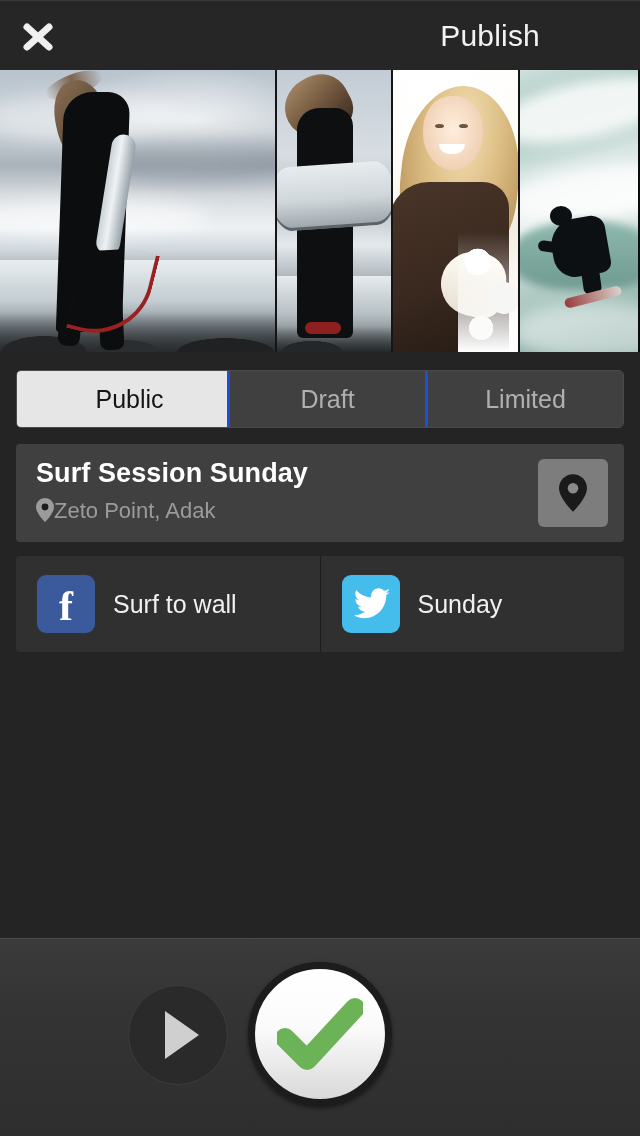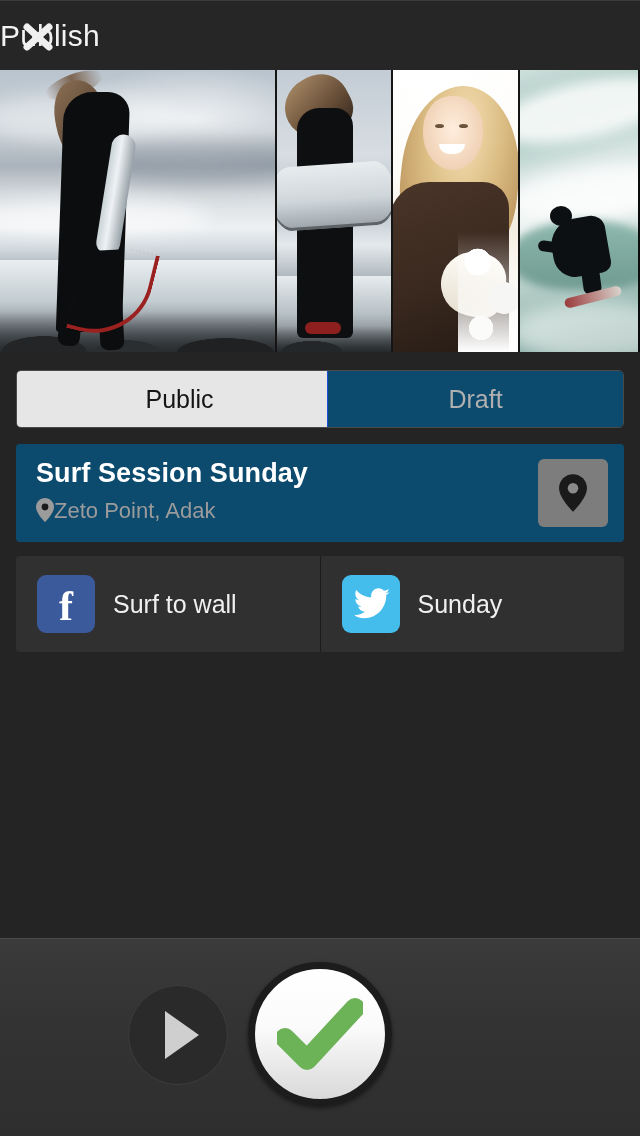--- a/index.html
+++ b/index.html
@@ -12,21 +12,21 @@
   #app { position: relative; width: 640px; height: 1136px; background: #242424; }
 
   
   .header {
     position: absolute; top: 0; left: 0; width: 640px; height: 70px;
     background: #262626;
     border-top: 1px solid #3a3a3a;
   }
   .header-title {
     position: absolute; left: 0; top: 0; width: 540px; height: 70px;
-    line-height: 70px; text-align: left;
+    line-height: 70px; text-align: right;
     color: #f2f2f2; font-size: 30px; font-weight: 400; letter-spacing: .2px;
   }
   .close-btn {
     position: absolute; left: 10px; top: 10px; width: 56px; height: 52px;
     cursor: pointer;
   }
   .close-btn svg { position:absolute; left:12px; top:11px; }
 
   
   .photo-strip {
@@ -145,29 +145,29 @@
 
   
   .segmented {
     position: absolute; left: 16px; top: 370px; width: 608px; height: 58px;
     display: flex; border-radius: 5px; overflow: hidden;
     background: #1f1f1f; border: 1px solid #4a4a4a;
   }
   .seg {
     flex: 1; display: flex; align-items: center; justify-content: center;
     font-size: 25px; color: #b0b0b0; cursor: pointer;
-    background: #0c4a6e; border-left: 1px solid #1d4ed8;
+    background: #404040; border-left: 3px solid #1d4ed8;
   }
   .seg:first-child { border-left: none; }
   .seg.active { background: #e6e6e6; color: #151515; padding-left: 15px; }
 
   
   .card {
     position: absolute; left: 16px; top: 444px; width: 608px; height: 98px;
-    background: #0c4a6e; border-radius: 4px;
+    background: #404040; border-radius: 4px;
   }
   .card-title {
     position: absolute; left: 20px; top: 14px;
     color: #ffffff; font-size: 27px; font-weight: bold; letter-spacing: .1px;
   }
   .card-loc {
     position: absolute; left: 20px; top: 54px; display: flex; align-items: flex-start; 
   }
   .card-loc-text { color: #9b9b9b; font-size: 22px; }
   .map-btn {
@@ -280,20 +280,21 @@
         <div class="rider"></div>
         <div class="arm4"></div>
       <div class="leg4"></div>
         <div class="brd4"></div>
     </div>
   </div>
 
   <div class="segmented">
     <div class="seg active">Public</div>
     <div class="seg">Draft</div>
+    <div class="seg">Limited</div>
   </div>
 
   <div class="card">
     <div class="card-title">Surf Session Sunday</div>
     <div class="card-loc">
       <svg width="18" height="24" viewBox="0 0 18 24">
         <path d="M9 0C4 0 0 4 0 9c0 6.5 9 15 9 15s9-8.5 9-15c0-5-4-9-9-9z" fill="#9b9b9b"></path>
         <circle cx="9" cy="9" r="3.4" fill="#1b1b1b"></circle>
       </svg>
       <span class="card-loc-text">Zeto Point, Adak</span>

